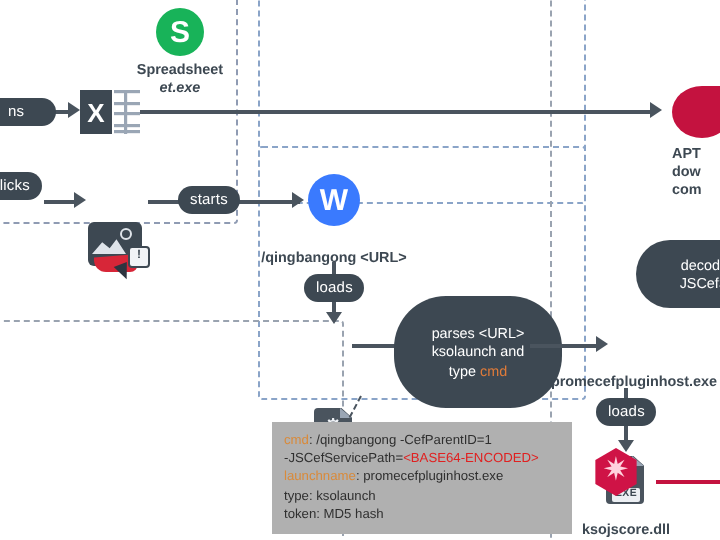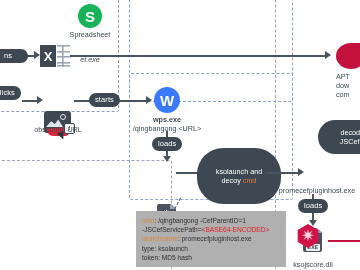--- a/index.html
+++ b/index.html
@@ -34,21 +34,21 @@
     position:absolute;background:#3d4852;color:#ffffff;
     border-radius:26px;font-size:7.2px;line-height:9.5px;
     display:flex;align-items:center;justify-content:center;
     text-align:center;padding:4px 7px;
   }
   .bigpill .hl{color:#e07b39;}
 
   
   .cap{
     position:absolute;font-size:7.2px;line-height:9px;text-align:center;
-    color:#3d4852;white-space:nowrap;
+    color:#3d4852;white-space:nowrap;font-weight:bold;
   }
   .cap.i{font-style:italic;}
 
   
   .icon{position:absolute;}
 
   .wps-circle{
     width:26px;height:26px;border-radius:50%;
     background:#3a7afe;display:flex;align-items:center;justify-content:center;
     color:#fff;font-size:15px;font-weight:bold;font-family:"Liberation Sans",sans-serif;
@@ -122,21 +122,21 @@
 <div class="canvas">
 
   <div class="zone" style="left:-40px;top:-10px;width:157px;height:120px;"></div>
   <div class="zone blue" style="left:129px;top:-12px;width:162px;height:112px;border-style:dashed;"></div>
   <div class="zone blue" style="left:129px;top:73px;width:162px;height:125px;"></div>
   <div class="zone grey" style="left:275px;top:-12px;width:120px;height:282px;"></div>
   <div class="zone grey" style="left:-20px;top:160px;width:190px;height:120px;"></div>
 
   <div class="icon s-circle" style="left:78px;top:4px;">S</div>
   <div class="cap" style="left:50px;top:30px;width:80px;">Spreadsheet</div>
-  <div class="cap i" style="left:50px;top:55px;width:80px;">et.exe</div>
+  <div class="cap i" style="left:50px;top:39px;width:80px;">et.exe</div>
 
   <div class="icon xls" style="left:40px;top:45px;">
     <div class="xbox">X</div>
     <div class="grid"></div>
   </div>
 
   <div class="line hline" style="left:18px;top:55px;width:18px;"></div>
   <div class="arrowR" style="left:34px;top:51px;"></div>
   <div class="pill" style="left:-12px;top:49px;width:28px;">ns</div>
 
@@ -152,48 +152,47 @@
   <div class="line hline" style="left:22px;top:100px;width:18px;"></div>
   <div class="arrowR" style="left:37px;top:96px;"></div>
 
   <div class="icon decoy" style="left:44px;top:89px;">
     <div class="sun"></div>
     <div class="mtn"></div>
     <div class="red"></div>
     <div class="badge">!</div>
     <div class="cursor"></div>
   </div>
-  <div class="cap" style="left:20px;top:125px;width:76px;">obscuring URL</div>
 
   <div class="line hline" style="left:74px;top:100px;width:76px;"></div>
   <div class="pill" style="left:89px;top:93px;">starts</div>
   <div class="arrowR" style="left:146px;top:96px;"></div>
 
   <div class="icon wps-circle" style="left:154px;top:87px;">W</div>
-  <div class="cap" style="left:127px;top:115px;width:80px;font-weight:bold;">wps.exe</div>
   <div class="cap" style="left:124px;top:124px;width:86px;">/qingbangong &lt;URL&gt;</div>
 
   <div class="line vline" style="left:166px;top:131px;height:8px;"></div>
   <div class="pill" style="left:152px;top:137px;">loads</div>
   <div class="line vline" style="left:166px;top:151px;height:8px;"></div>
   <div class="arrowD" style="left:163px;top:156px;"></div>
 
   <div class="icon file" style="left:157px;top:160px;">
     <div class="sheet"></div>
     <div class="fold"></div>
     <div class="gear">⚙</div>
     <div class="tag">DLL</div>
   </div>
 
   <div class="line hline" style="left:176px;top:172px;width:24px;"></div>
 
   <div class="bigpill" style="left:197px;top:148px;width:70px;height:48px;">
     <div>
+      <div>parses &lt;URL&gt;</div>
       <div>ksolaunch and</div>
-      <div><span>decoy </span><span class="hl">cmd</span></div>
+      <div><span>type </span><span class="hl">cmd</span></div>
     </div>
   </div>
 
   <div class="line hline" style="left:265px;top:172px;width:36px;"></div>
   <div class="arrowR" style="left:298px;top:168px;"></div>
 
   <div class="icon file" style="left:303px;top:160px;">
     <div class="sheet"></div>
     <div class="fold"></div>
     <div class="gear">⚙</div>

